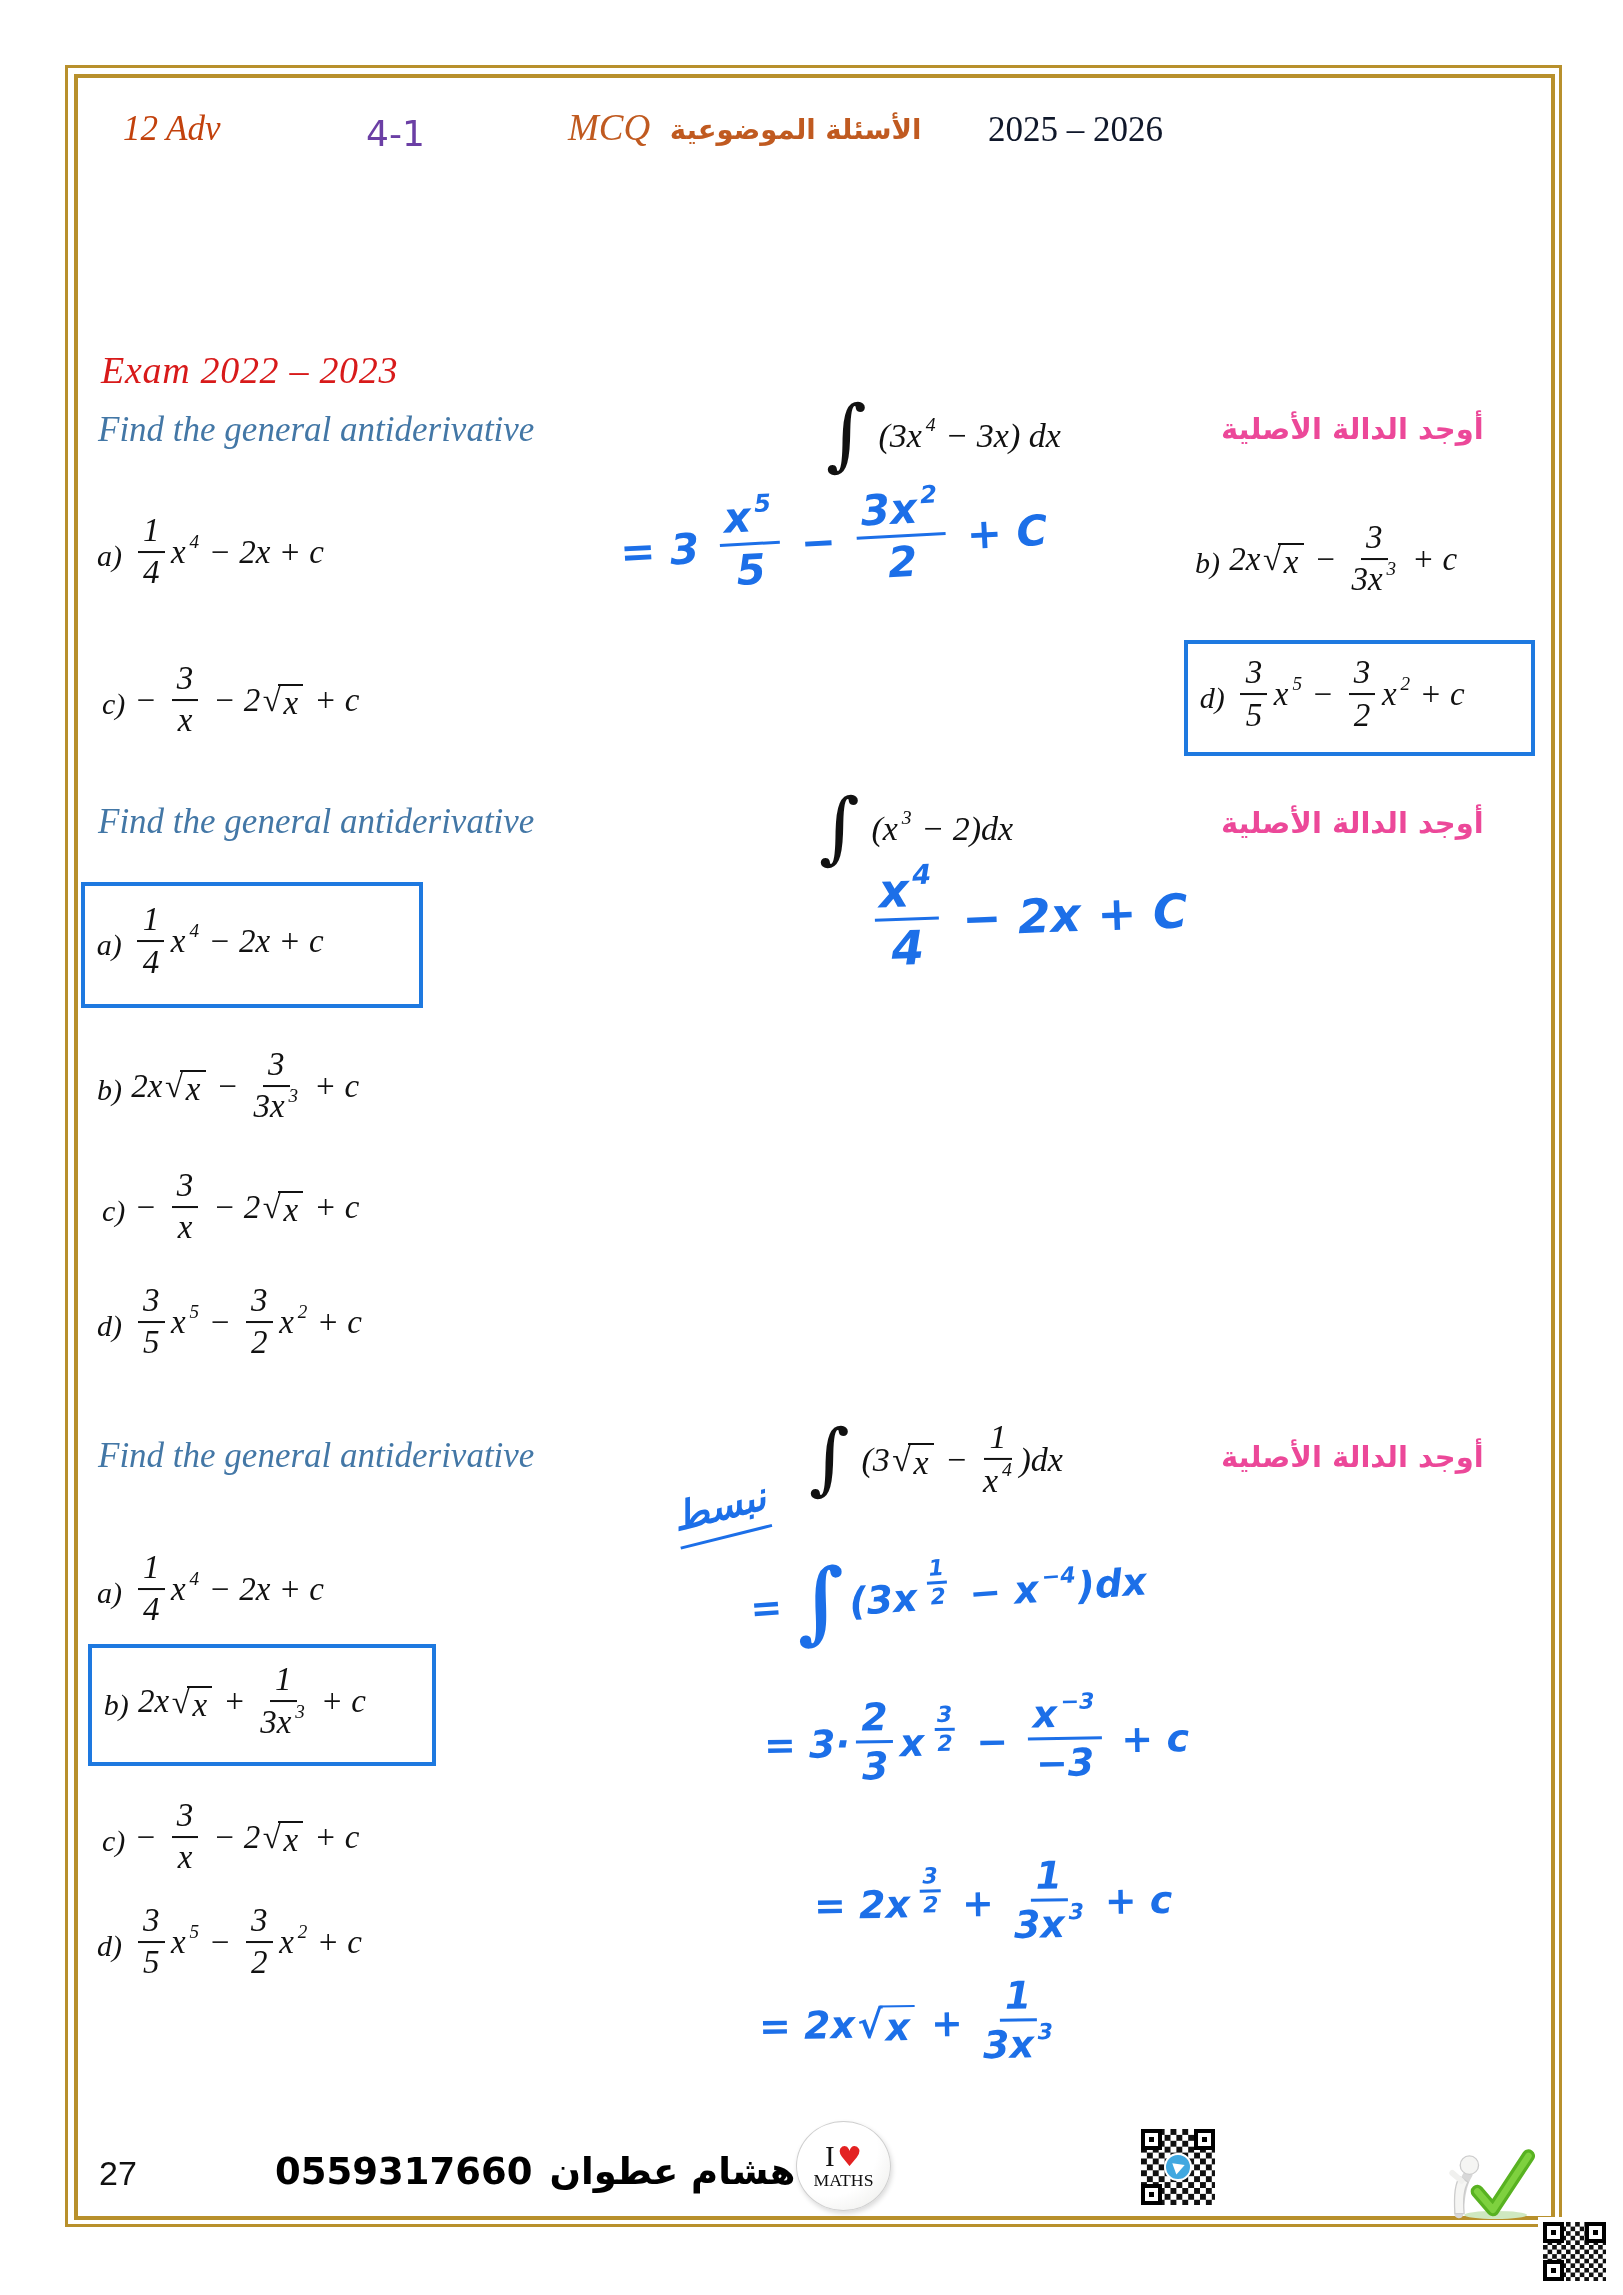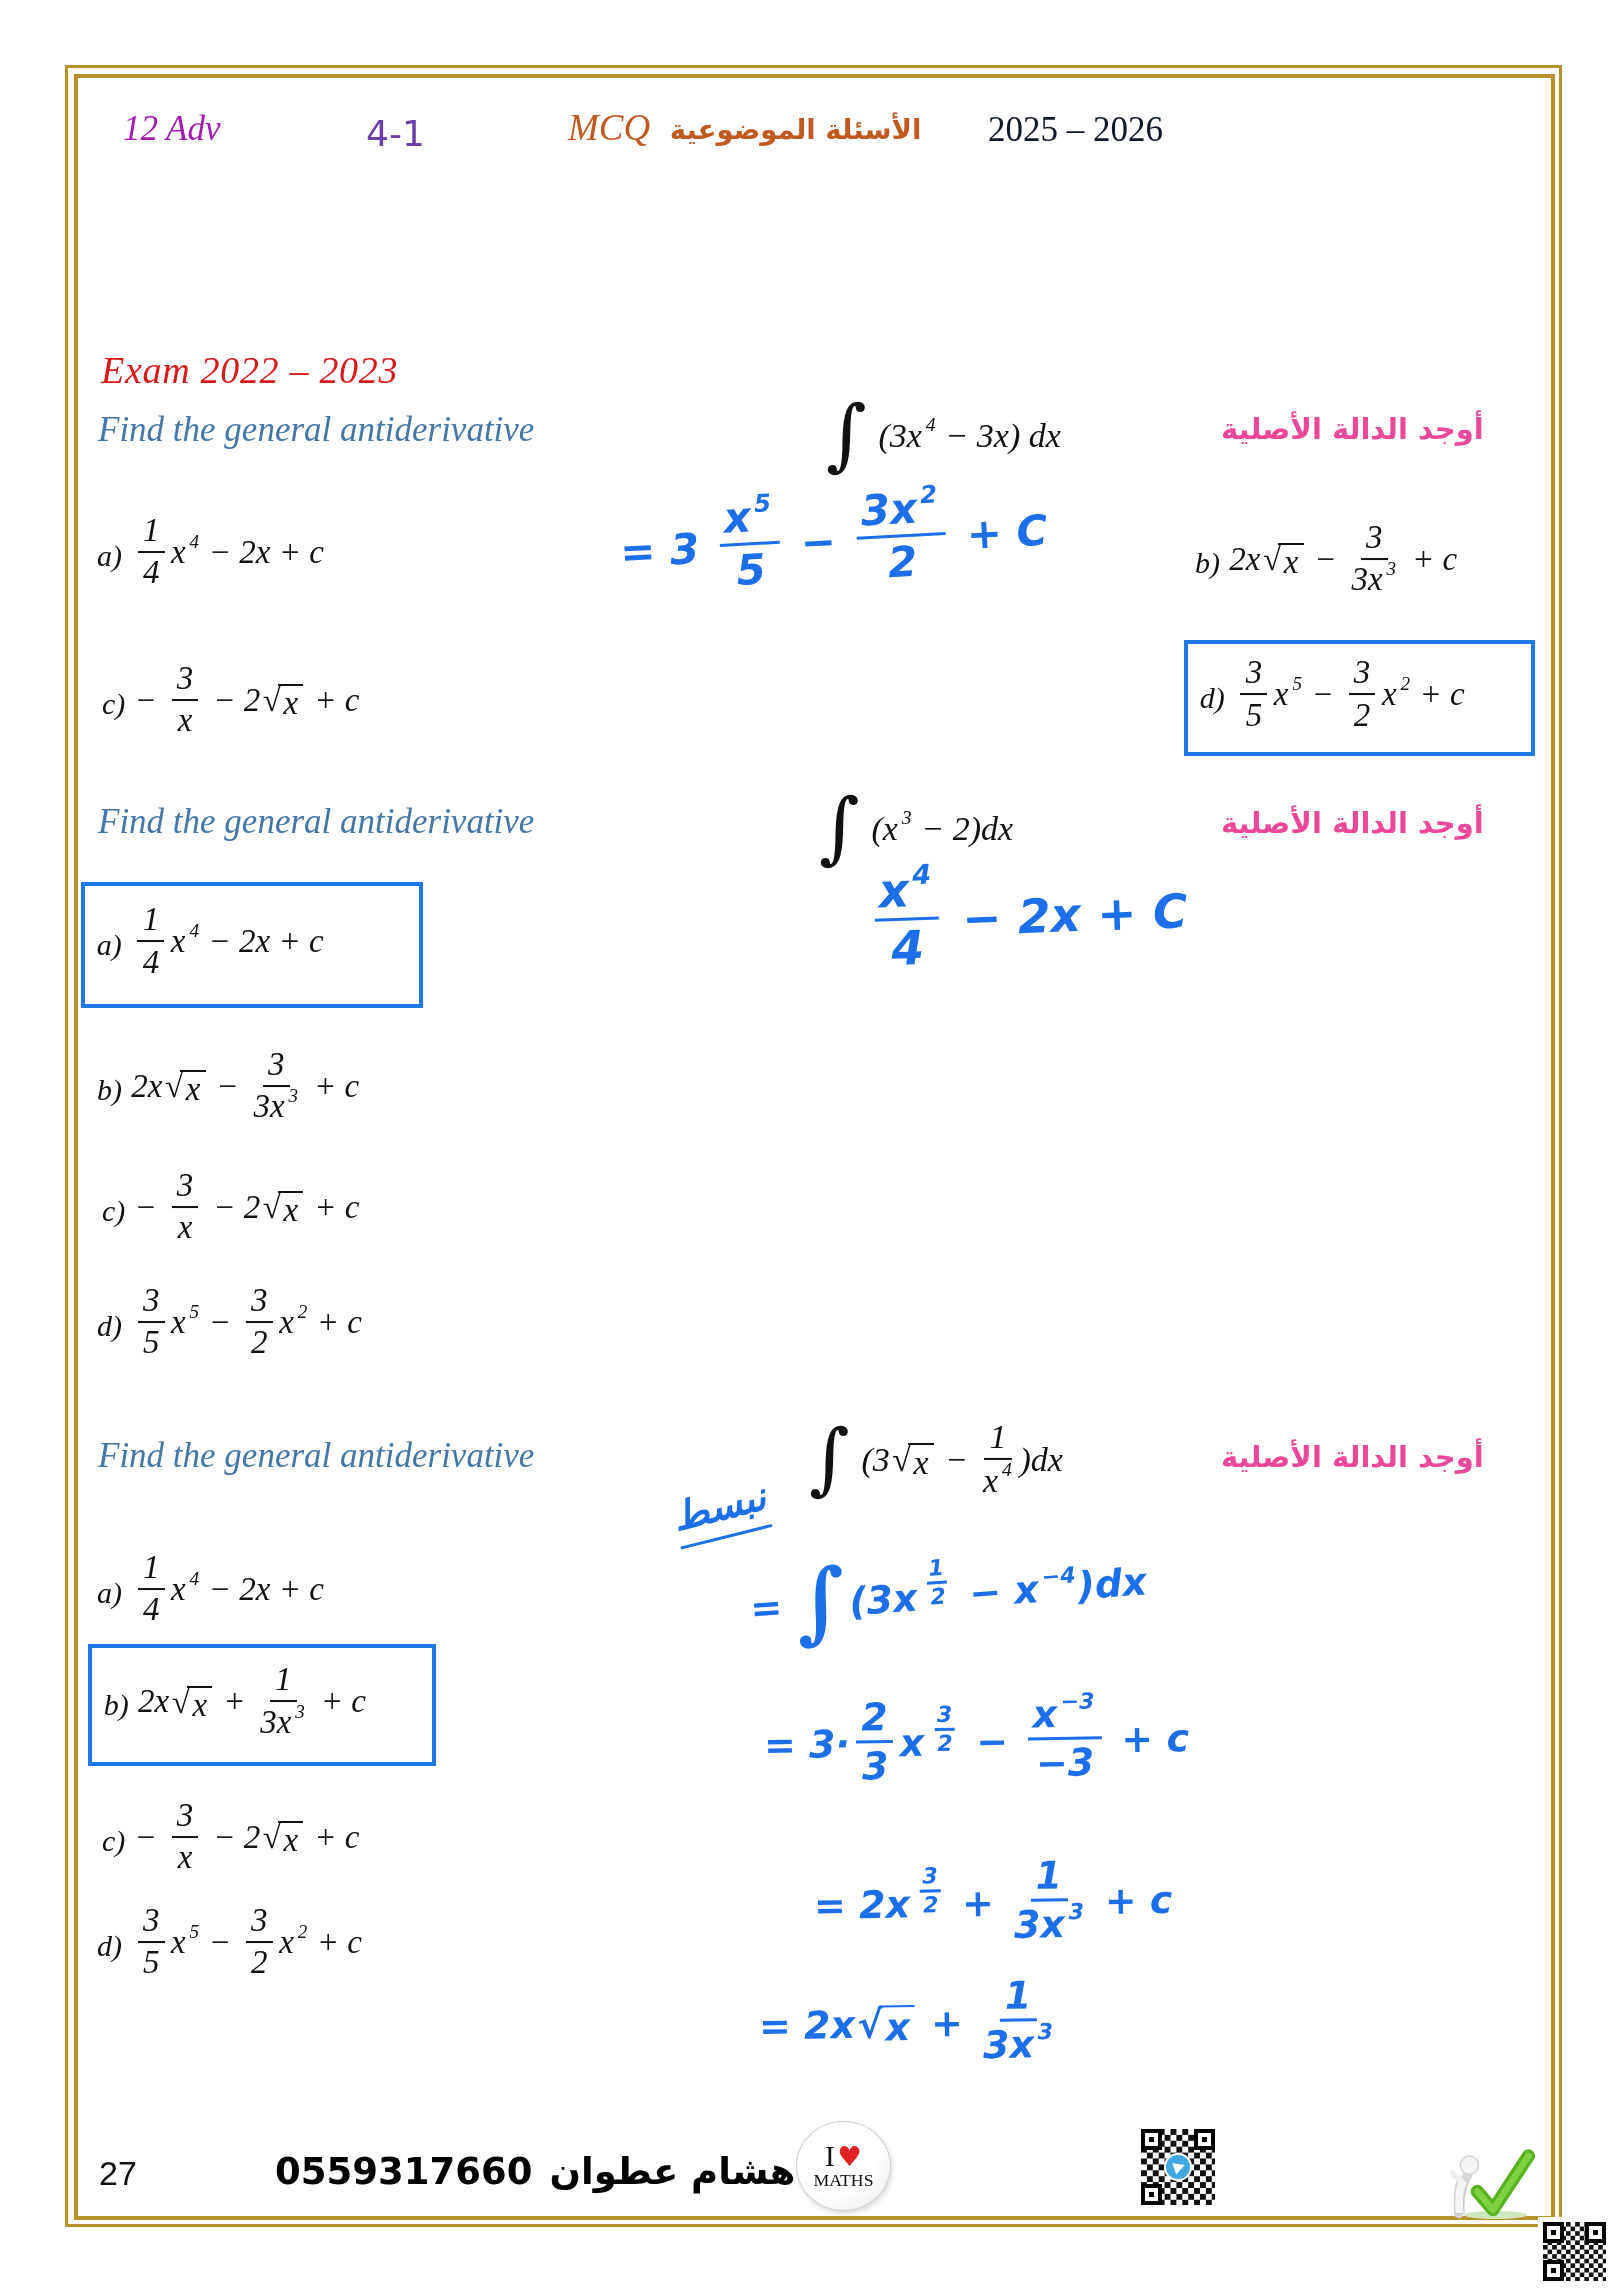--- a/index.html
+++ b/index.html
@@ -5,21 +5,21 @@
   html,body{margin:0;padding:0;background:#fff;}
   body{position:relative;width:1623px;height:2295px;overflow:hidden;
        font-family:"Liberation Serif",serif;color:#111;}
   
   .frame-outer{position:absolute;left:65px;top:65px;right:61px;bottom:68px;
     border:3.3px solid #b8902c;}
   .frame-inner{position:absolute;left:74px;top:74px;right:68px;bottom:75px;
     border:4.6px solid #b8902c;}
   
   .hdr-grade{position:absolute;left:123px;top:109px;font-size:35px;font-style:italic;
-    color:#a21caf;white-space:nowrap;}
+    color:#c2410c;white-space:nowrap;}
   .hdr-unit{position:absolute;left:366px;top:113px;font-size:36px;color:#6b3fa5;
     font-family:"DejaVu Sans",sans-serif;white-space:nowrap;}
   .hdr-course{position:absolute;left:568px;top:106px;display:flex;align-items:center;
     color:#c05a20;white-space:nowrap;}
   .hdr-mcq{font-size:37px;font-style:italic;font-weight:normal;}
   .hdr-course-ar{font-family:"DejaVu Sans",sans-serif;font-size:27.5px;font-weight:bold;
     margin-left:19.6px;direction:rtl;padding-top:2.6px;}
   .hdr-years{position:absolute;left:988px;top:110px;font-size:35px;color:#0f172a;white-space:nowrap;}
   
   .exam-label{position:absolute;left:101px;top:317px;font-size:38px;font-style:italic;

